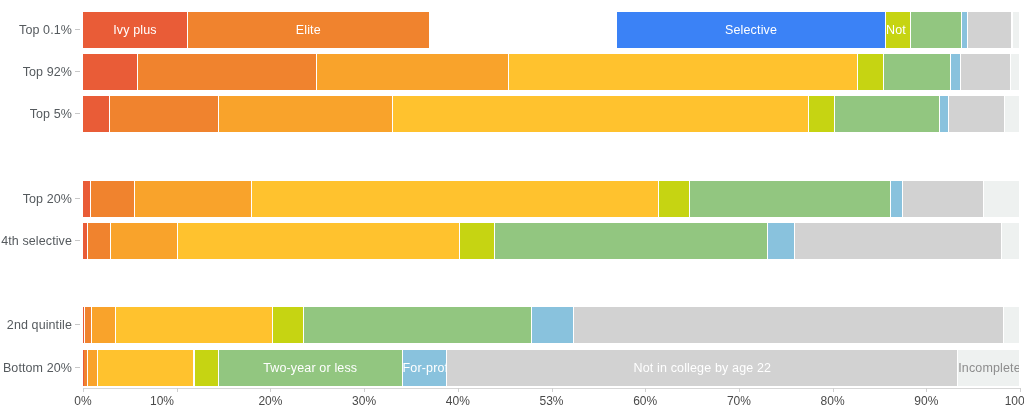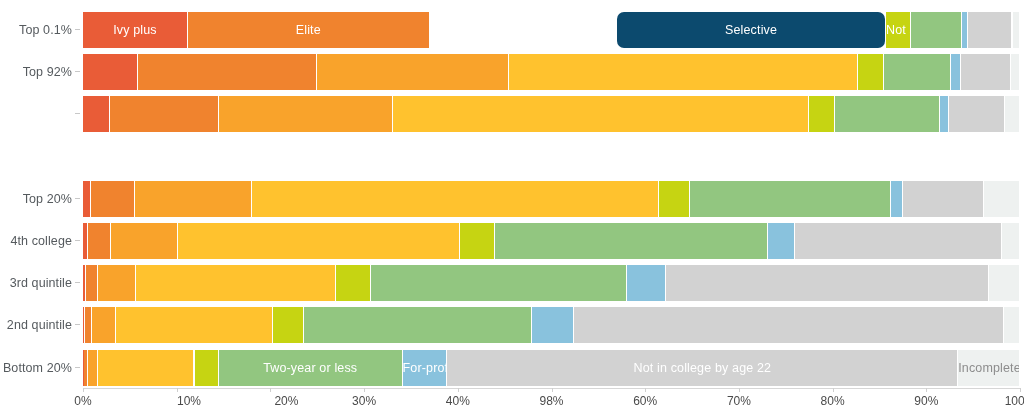--- a/index.html
+++ b/index.html
@@ -126,21 +126,21 @@
       <div class="row" style="top: 12px;">
         <div class="row-label">Top 0.1%</div>
         <div class="tickdash"></div>
         <div class="bar" style="width: 937px;">
           <div class="seg" title="Ivy plus: 11.2%" style="left: 0px; width: 103.944px; background: rgb(233, 92, 55);">
             <span class="seg-label">Ivy plus</span>
           </div>
           <div class="seg" title="Elite: 25.8%" style="left: 104.944px; width: 240.746px; background: rgb(240, 131, 46);">
             <span class="seg-label">Elite</span>
           </div>
-          <div class="seg" title="Selective: 28.7%" style="left: 534.09px; width: 267.919px; background: #0c4a6e; border-radius: 7px;">
+          <div class="seg" title="Selective: 28.7%" style="left: 534.09px; width: 267.919px; background: #3b82f6;">
             <span class="seg-label">Selective</span>
           </div>
           <div class="seg" title="Not selective: 2.7%" style="left: 803.009px; width: 24.299px; background: rgb(198, 212, 18);">
             <span class="seg-label">Not selective</span>
           </div>
           <div class="seg" title="Two-year or less: 5.4%" style="left: 828.308px; width: 49.598px; background: rgb(146, 198, 128);"></div>
           <div class="seg" title="For-profit: 0.7%" style="left: 878.906px; width: 5.559px; background: rgb(137, 194, 221);"></div>
           <div class="seg" title="Not in college by age 22: 4.7%" style="left: 885.465px; width: 43.039px; background: rgb(210, 210, 210);"></div>
           <div class="seg" title="Incomplete: 0.8%" style="left: 929.504px; width: 6.496px; background: rgb(238, 241, 240);"></div>
         </div>
@@ -154,20 +154,21 @@
           <div class="seg" title="Highly selective: 20.5%" style="left: 234.25px; width: 191.085px; background: rgb(249, 163, 43);"></div>
           <div class="seg" title="Selective: 37.2%" style="left: 426.335px; width: 347.564px; background: rgb(255, 194, 46);"></div>
           <div class="seg" title="Not selective: 2.8%" style="left: 774.899px; width: 25.236px; background: rgb(198, 212, 18);"></div>
           <div class="seg" title="Two-year or less: 7.1%" style="left: 801.135px; width: 65.527px; background: rgb(146, 198, 128);"></div>
           <div class="seg" title="For-profit: 1.1%" style="left: 867.662px; width: 9.307px; background: rgb(137, 194, 221);"></div>
           <div class="seg" title="Not in college by age 22: 5.3%" style="left: 877.969px; width: 48.661px; background: rgb(210, 210, 210);"></div>
           <div class="seg" title="Incomplete: 1%" style="left: 927.63px; width: 8.37px; background: rgb(238, 241, 240);"></div>
         </div>
       </div>
       <div class="row" style="top: 96.4px;">
+        <div class="row-label">Top 5%</div>
         <div class="tickdash"></div>
         <div class="bar" style="width: 937px;">
           <div class="seg" title="Ivy plus: 2.9%" style="left: 0px; width: 26.173px; background: rgb(233, 92, 55);"></div>
           <div class="seg" title="Elite: 11.6%" style="left: 27.173px; width: 107.692px; background: rgb(240, 131, 46);"></div>
           <div class="seg" title="Highly selective: 18.6%" style="left: 135.865px; width: 173.282px; background: rgb(249, 163, 43);"></div>
           <div class="seg" title="Selective: 44.4%" style="left: 310.147px; width: 415.028px; background: rgb(255, 194, 46);"></div>
           <div class="seg" title="Not selective: 2.8%" style="left: 726.175px; width: 25.236px; background: rgb(198, 212, 18);"></div>
           <div class="seg" title="Two-year or less: 11.2%" style="left: 752.411px; width: 103.944px; background: rgb(146, 198, 128);"></div>
           <div class="seg" title="For-profit: 0.9%" style="left: 857.355px; width: 7.433px; background: rgb(137, 194, 221);"></div>
           <div class="seg" title="Not in college by age 22: 6%" style="left: 865.788px; width: 55.22px; background: rgb(210, 210, 210);"></div>
@@ -183,49 +184,34 @@
           <div class="seg" title="Highly selective: 12.5%" style="left: 51.535px; width: 116.125px; background: rgb(249, 163, 43);"></div>
           <div class="seg" title="Selective: 43.5%" style="left: 168.66px; width: 406.595px; background: rgb(255, 194, 46);"></div>
           <div class="seg" title="Not selective: 3.3%" style="left: 576.255px; width: 29.921px; background: rgb(198, 212, 18);"></div>
           <div class="seg" title="Two-year or less: 21.4%" style="left: 607.176px; width: 199.518px; background: rgb(146, 198, 128);"></div>
           <div class="seg" title="For-profit: 1.3%" style="left: 807.694px; width: 11.181px; background: rgb(137, 194, 221);"></div>
           <div class="seg" title="Not in college by age 22: 8.7%" style="left: 819.875px; width: 80.519px; background: rgb(210, 210, 210);"></div>
           <div class="seg" title="Incomplete: 3.8%" style="left: 901.394px; width: 34.606px; background: rgb(238, 241, 240);"></div>
         </div>
       </div>
       <div class="row" style="top: 223px;">
-        <div class="row-label">4th college</div>
+        <div class="row-label">4th selective</div>
         <div class="tickdash"></div>
         <div class="bar" style="width: 937px;">
           <div class="seg" title="Ivy plus: 0.5%" style="left: 0px; width: 3.685px; background: rgb(233, 92, 55);"></div>
           <div class="seg" title="Elite: 2.5%" style="left: 4.685px; width: 22.425px; background: rgb(240, 131, 46);"></div>
           <div class="seg" title="Highly selective: 7.1%" style="left: 28.11px; width: 65.527px; background: rgb(249, 163, 43);"></div>
           <div class="seg" title="Selective: 30.1%" style="left: 94.637px; width: 281.037px; background: rgb(255, 194, 46);"></div>
           <div class="seg" title="Not selective: 3.8%" style="left: 376.674px; width: 34.606px; background: rgb(198, 212, 18);"></div>
           <div class="seg" title="Two-year or less: 29.1%" style="left: 412.28px; width: 271.667px; background: rgb(146, 198, 128);"></div>
           <div class="seg" title="For-profit: 2.9%" style="left: 684.947px; width: 26.173px; background: rgb(137, 194, 221);"></div>
           <div class="seg" title="Not in college by age 22: 22.1%" style="left: 712.12px; width: 206.077px; background: rgb(210, 210, 210);"></div>
           <div class="seg" title="Incomplete: 1.9%" style="left: 919.197px; width: 16.803px; background: rgb(238, 241, 240);"></div>
         </div>
       </div>
-      <div class="row" style="top: 265.2px;">
-        <div class="row-label">3rd quintile</div>
-        <div class="tickdash"></div>
-        <div class="bar" style="width: 937px;">
-          <div class="seg" title="Ivy plus: 0.3%" style="left: 0px; width: 1.811px; background: rgb(233, 92, 55);"></div>
-          <div class="seg" title="Elite: 1.3%" style="left: 2.811px; width: 11.181px; background: rgb(240, 131, 46);"></div>
-          <div class="seg" title="Highly selective: 4.1%" style="left: 14.992px; width: 37.417px; background: rgb(249, 163, 43);"></div>
-          <div class="seg" title="Selective: 21.3%" style="left: 53.409px; width: 198.581px; background: rgb(255, 194, 46);"></div>
-          <div class="seg" title="Not selective: 3.7%" style="left: 252.99px; width: 33.669px; background: rgb(198, 212, 18);"></div>
-          <div class="seg" title="Two-year or less: 27.4%" style="left: 287.659px; width: 255.738px; background: rgb(146, 198, 128);"></div>
-          <div class="seg" title="For-profit: 4.1%" style="left: 544.397px; width: 37.417px; background: rgb(137, 194, 221);"></div>
-          <div class="seg" title="Not in college by age 22: 34.5%" style="left: 582.814px; width: 322.265px; background: rgb(210, 210, 210);"></div>
-          <div class="seg" title="Incomplete: 3.3%" style="left: 906.079px; width: 29.921px; background: rgb(238, 241, 240);"></div>
-        </div>
-      </div>
       <div class="row" style="top: 307.4px;">
         <div class="row-label">2nd quintile</div>
         <div class="tickdash"></div>
         <div class="bar" style="width: 937px;">
           <div class="seg" title="Ivy plus: 0.2%" style="left: 0px; width: 1px; background: rgb(233, 92, 55);"></div>
           <div class="seg" title="Elite: 0.8%" style="left: 1.874px; width: 6.496px; background: rgb(240, 131, 46);"></div>
           <div class="seg" title="Highly selective: 2.5%" style="left: 9.37px; width: 22.425px; background: rgb(249, 163, 43);"></div>
           <div class="seg" title="Selective: 16.8%" style="left: 32.795px; width: 156.416px; background: rgb(255, 194, 46);"></div>
           <div class="seg" title="Not selective: 3.3%" style="left: 190.211px; width: 29.921px; background: rgb(198, 212, 18);"></div>
           <div class="seg" title="Two-year or less: 24.3%" style="left: 221.132px; width: 226.691px; background: rgb(146, 198, 128);"></div>
@@ -256,29 +242,29 @@
             <span class="seg-label dark">Incomplete</span>
           </div>
         </div>
       </div>
     </div>
   <div class="axis">
     <div class="axis-line"></div>
   <div class="tick" style="left: 83px;"></div>
       <div class="tick-label" style="left: 83px;">0%</div>
       <div class="tick" style="left: 176.7px;"></div>
-      <div class="tick-label" style="left: 189px;">10%</div>
+      <div class="tick-label" style="left: 162px;">10%</div>
       <div class="tick" style="left: 270.4px;"></div>
-      <div class="tick-label" style="left: 270.4px; margin-left: 16px;">20%</div>
+      <div class="tick-label" style="left: 270.4px;">20%</div>
       <div class="tick" style="left: 364.1px;"></div>
       <div class="tick-label" style="left: 364.1px;">30%</div>
       <div class="tick" style="left: 457.8px;"></div>
       <div class="tick-label" style="left: 457.8px;">40%</div>
       <div class="tick" style="left: 551.5px;"></div>
-      <div class="tick-label" style="left: 551.5px;">98%</div>
+      <div class="tick-label" style="left: 551.5px;">53%</div>
       <div class="tick" style="left: 645.2px;"></div>
       <div class="tick-label" style="left: 645.2px; text-align: right;">60%</div>
       <div class="tick" style="left: 738.9px;"></div>
       <div class="tick-label" style="left: 738.9px;">70%</div>
       <div class="tick" style="left: 832.6px;"></div>
       <div class="tick-label" style="left: 832.6px;">80%</div>
       <div class="tick" style="left: 926.3px;"></div>
       <div class="tick-label" style="left: 926.3px;">90%</div>
       <div class="tick" style="left: 1020px;"></div>
       <div class="tick-label last" style="left: 1020px;">100%</div>

